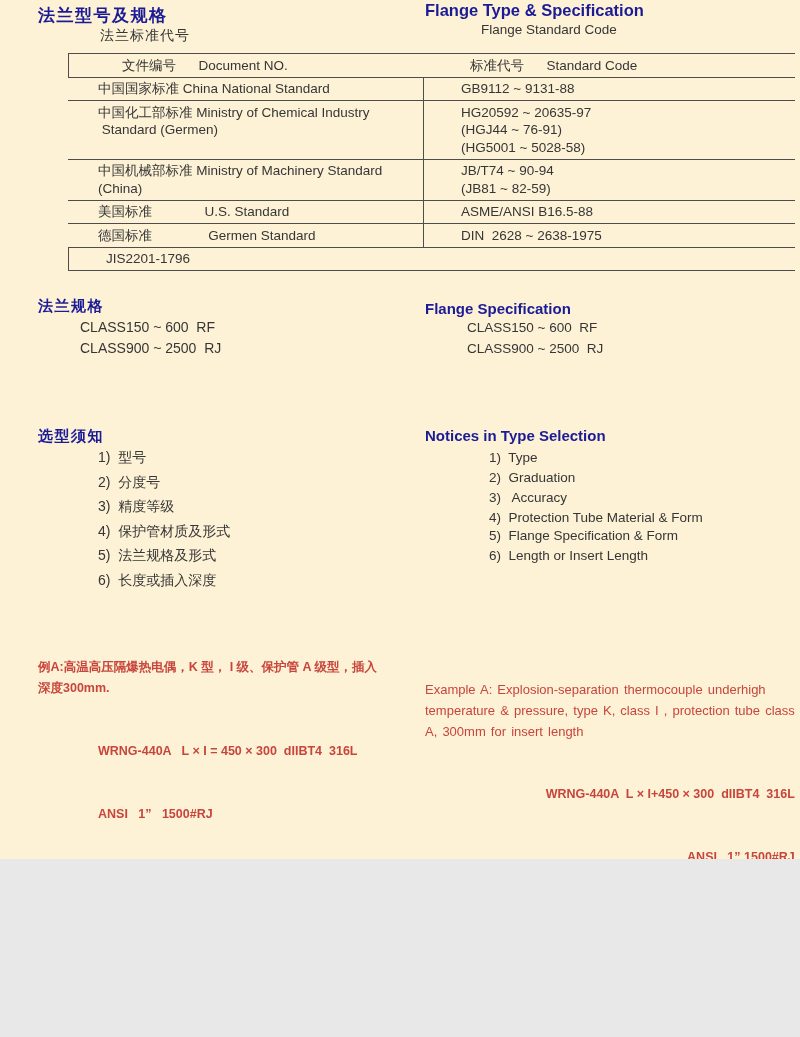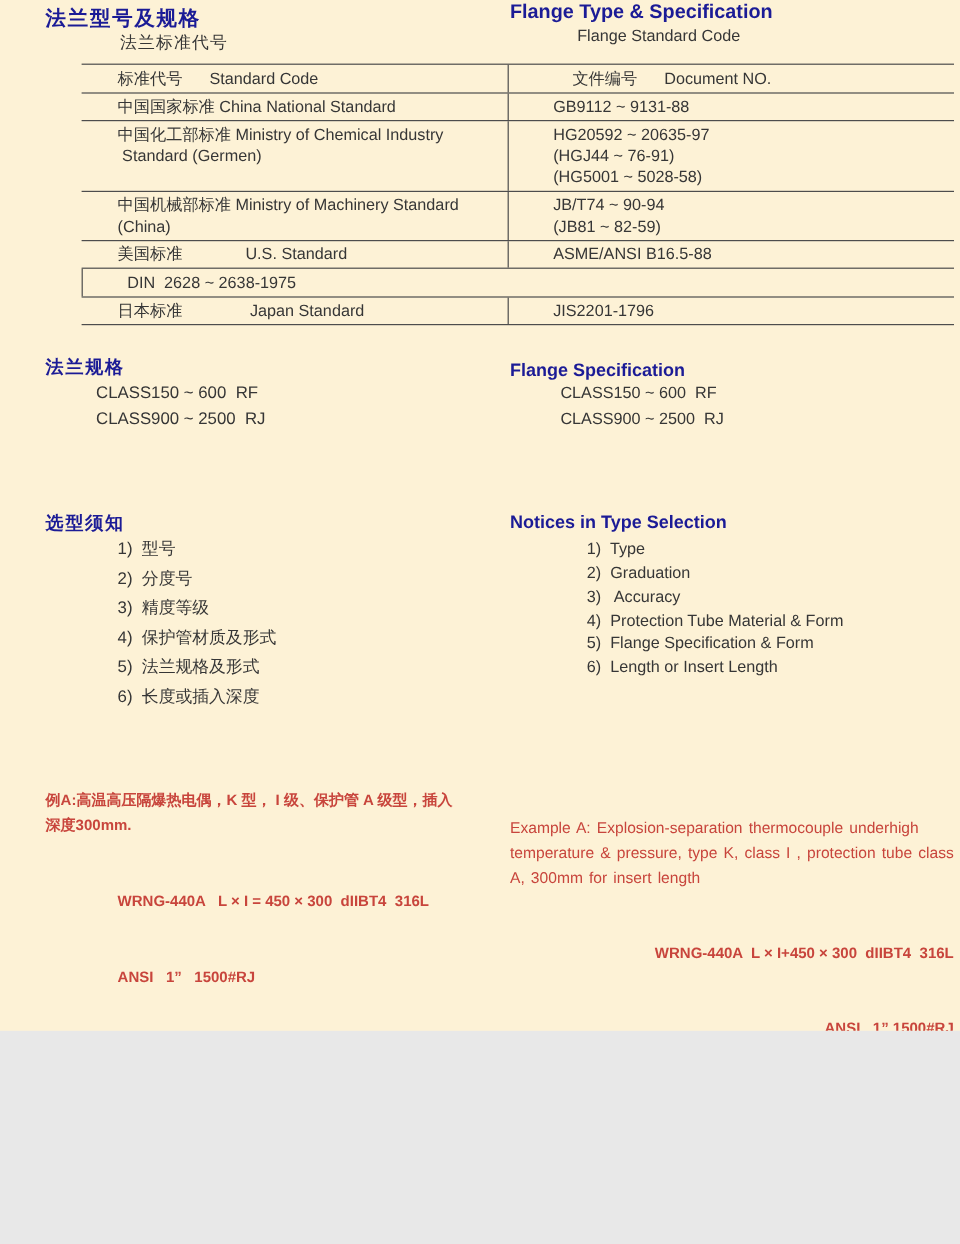--- a/index.html
+++ b/index.html
@@ -77,22 +77,22 @@
 
 <div class="page">
 
   <div class="abs blue-title cn-main-title">法兰型号及规格</div>
   <div class="abs cn-subtitle">法兰标准代号</div>
   <div class="abs blue-title en-main-title">Flange Type &amp; Specification</div>
   <div class="abs en-subtitle">Flange Standard Code</div>
 
   <div class="abs std-table">
     <div class="trow">
+      <div class="cell cr hdr">文件编号      Document NO.</div>
       <div class="cell cl">标准代号      Standard Code</div>
-      <div class="cell cr hdr">文件编号      Document NO.</div>
     </div>
     <div class="trow">
       <div class="cell cl">中国国家标准 China National Standard</div>
       <div class="cell cr">GB9112 ~ 9131-88</div>
     </div>
     <div class="trow">
       <div class="cell cl">中国化工部标准 Ministry of Chemical Industry
  Standard (Germen)</div>
       <div class="cell cr">HG20592 ~ 20635-97
 (HGJ44 ~ 76-91)
@@ -102,24 +102,24 @@
       <div class="cell cl">中国机械部标准 Ministry of Machinery Standard
 (China)</div>
       <div class="cell cr">JB/T74 ~ 90-94
 (JB81 ~ 82-59)</div>
     </div>
     <div class="trow">
       <div class="cell cl">美国标准              U.S. Standard</div>
       <div class="cell cr">ASME/ANSI B16.5-88</div>
     </div>
     <div class="trow">
+      <div class="cell cl">德国标准               Germen Standard</div>
       <div class="cell cr">DIN  2628 ~ 2638-1975</div>
     </div>
     <div class="trow">
-      <div class="cell cl">日本标准               Japan Standard</div>
       <div class="cell cr">JIS2201-1796</div>
     </div>
   </div>
 
   <div class="abs blue-title sec-title-cn" style="top:297px;">法兰规格</div>
   <div class="abs class-line" style="left:80px;top:319px;">CLASS150 ~ 600  RF</div>
   <div class="abs class-line" style="left:80px;top:340px;">CLASS900 ~ 2500  RJ</div>
   <div class="abs blue-title sec-title-en" style="top:300px;">Flange Specification</div>
   <div class="abs class-line en" style="left:467px;top:320px;">CLASS150 ~ 600  RF</div>
   <div class="abs class-line en" style="left:467px;top:341px;">CLASS900 ~ 2500  RJ</div>

